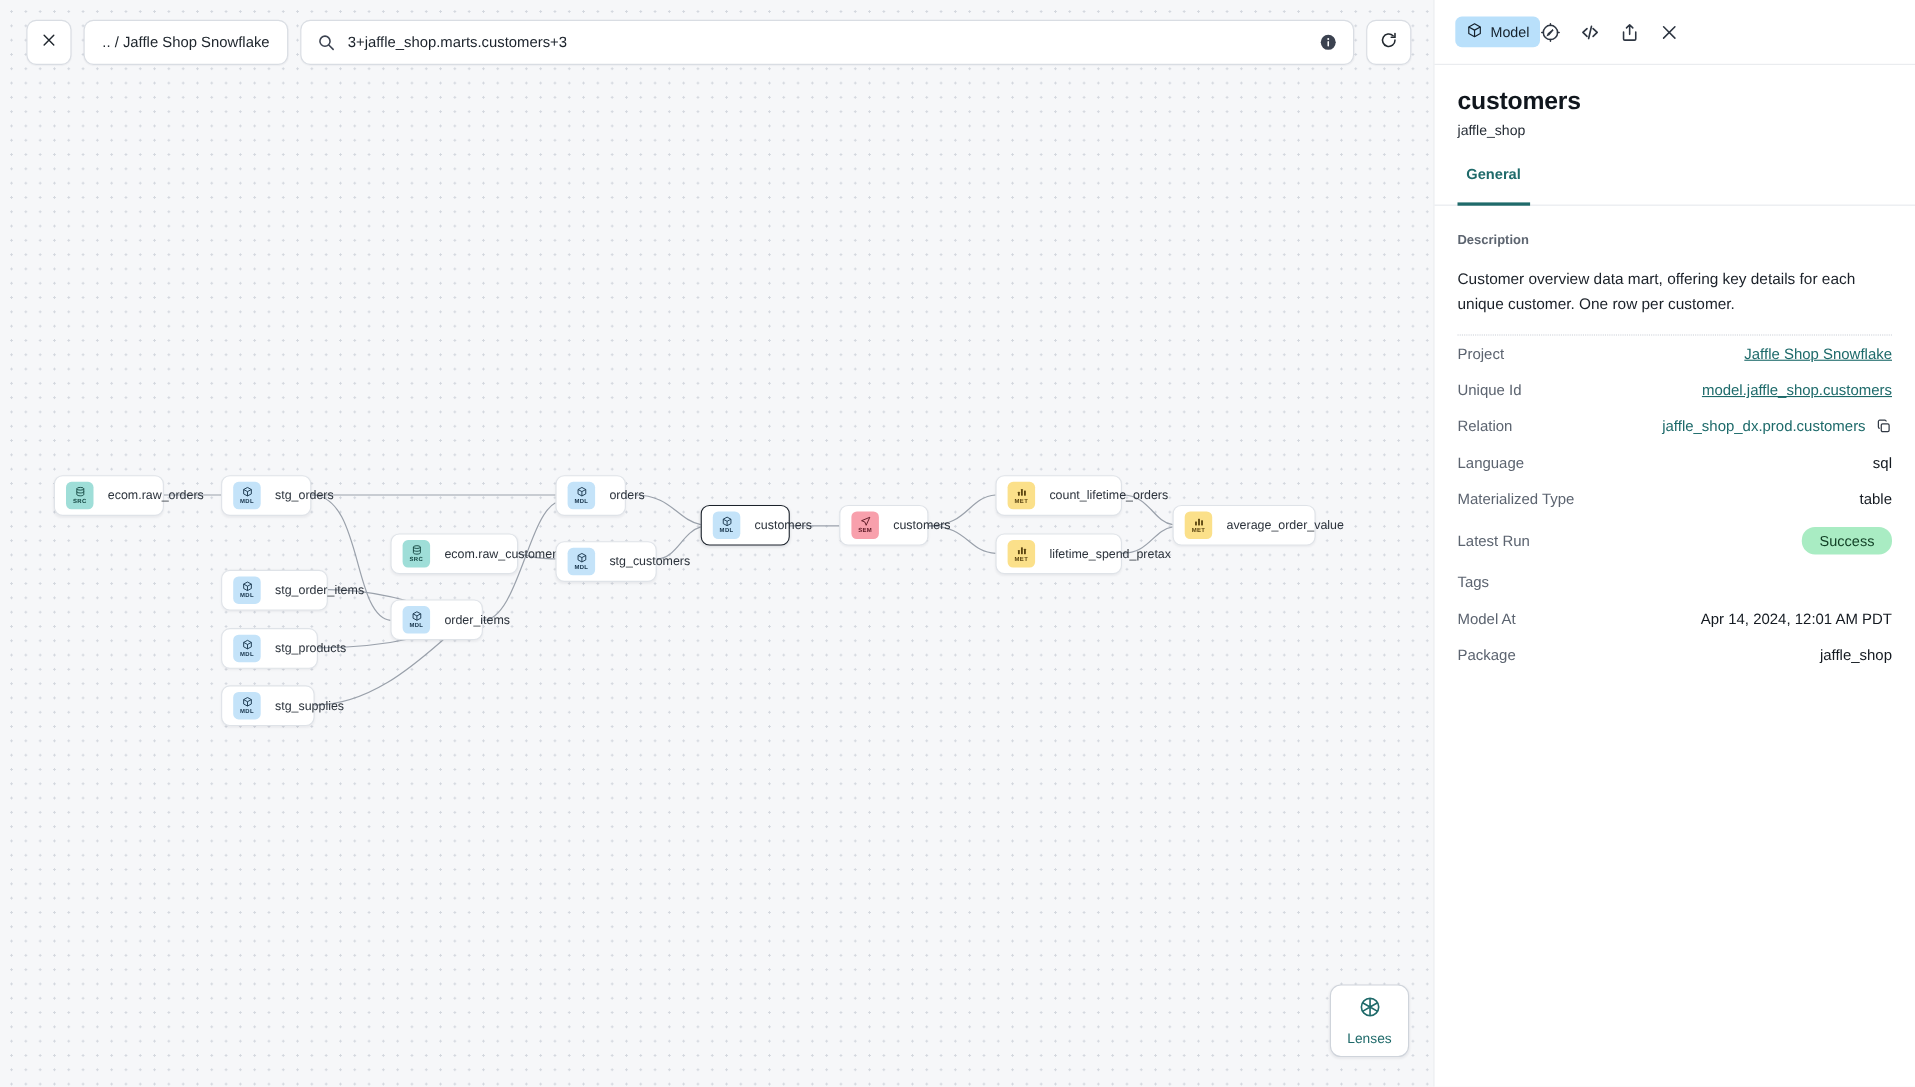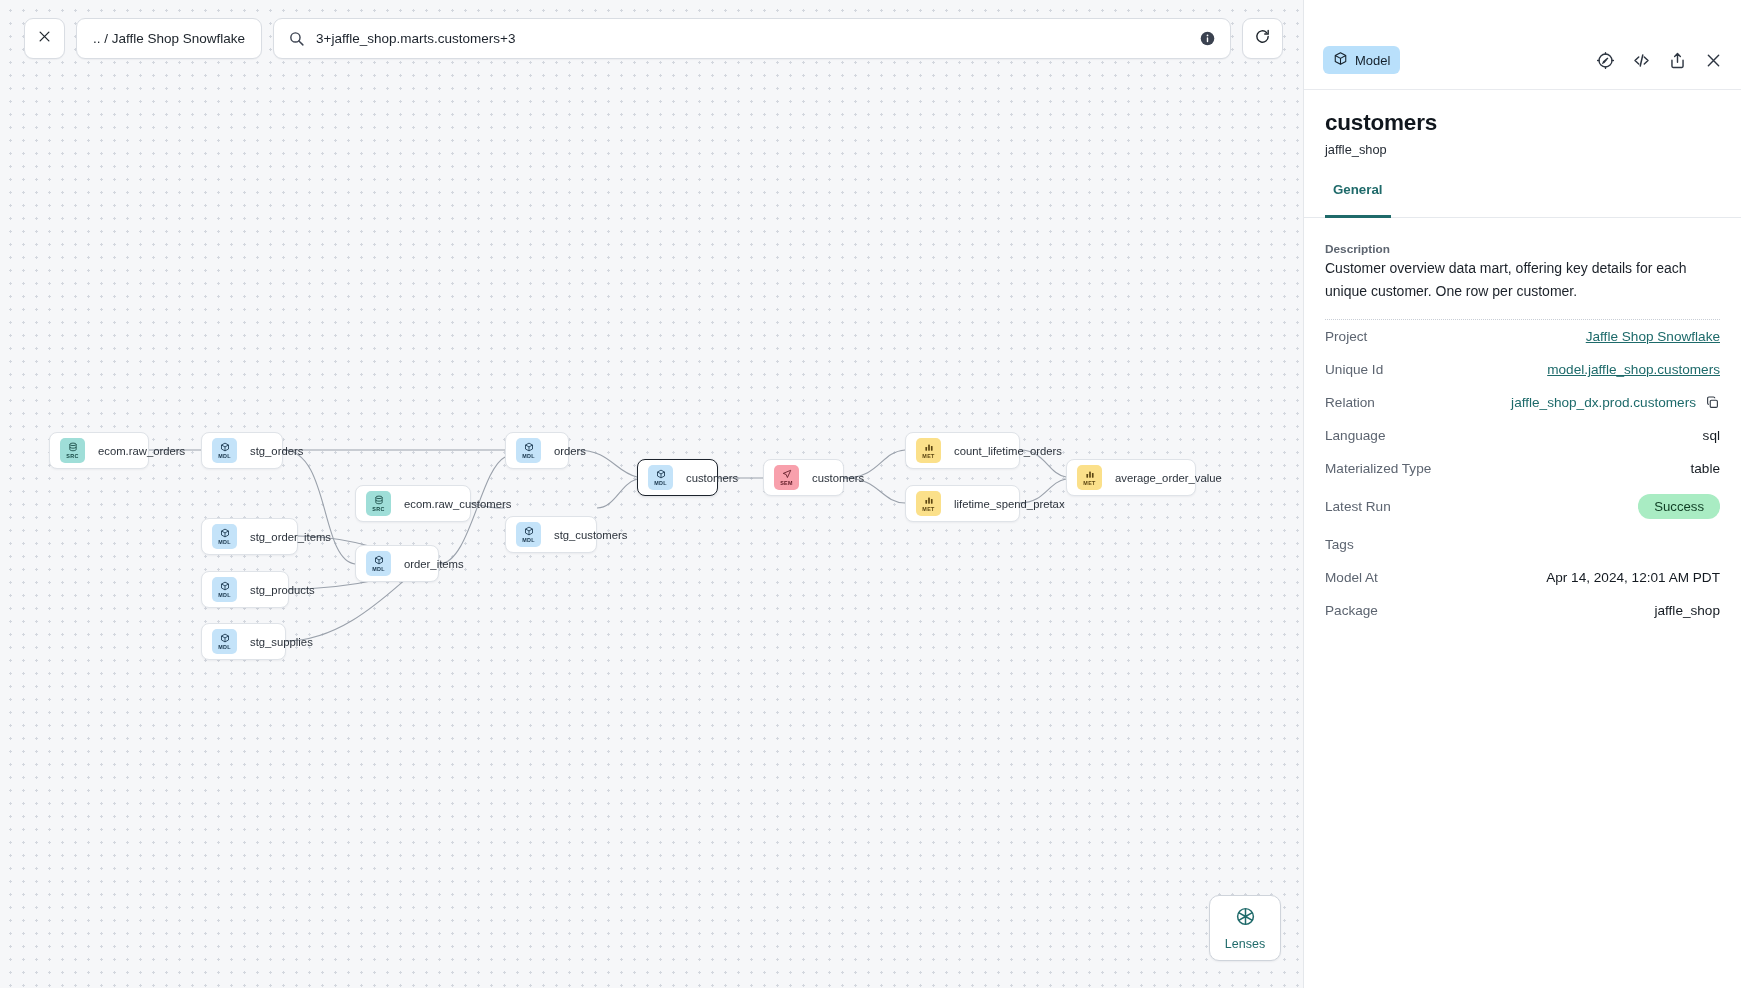--- a/index.html
+++ b/index.html
@@ -102,24 +102,23 @@
 
   
   .panel {
     width: 438px; height: 988px; flex: none;
     background: #fff;
     border-left: 1px solid #e4e7eb;
     display: flex; flex-direction: column;
   }
   .panel-top {
     height: 59px; flex: none;
-    display: flex; align-items: center; justify-content: space-between;
+    display: flex; align-items: center; 
     padding: 0 18px 0 19px;
     border-bottom: 1px solid #e8eaee;
-    margin-top: 31px;
   }
   .chip {
     display: inline-flex; align-items: center; gap: 7px;
     background: #b9e0fb; color: #14202b;
     border-radius: 6px; padding: 5px 10px;
     font-size: 13px;
   }
   .chip svg { width: 15px; height: 15px; }
   .panel-icons { display: flex; align-items: center; gap: 17px; color: #2e3642; }
   .panel-icons .pi { width: 19px; height: 19px; cursor: pointer; display: flex; }
@@ -127,21 +126,21 @@
   .panel-title { font-size: 22.5px; font-weight: 700; color: #10161d; letter-spacing: -.2px; }
   .panel-sub { font-size: 12.8px; color: #252c35; margin-top: 6px; }
   .tabs { display: flex; padding: 0 21px; margin-top: 25px; border-bottom: 1px solid #e6e9ed; }
   .tab {
     font-size: 13.3px; font-weight: 700; color: #1f6a6a;
     padding: 0 8px 18px 8px; cursor: pointer;
     border-bottom: 3px solid #1f6a6a; margin-bottom: -1px;
   }
   .panel-body { padding: 24px 21px 0 21px; overflow-y: auto; flex: 1; }
   .sec-label { font-size: 11.8px; font-weight: 700; color: #5d6570; }
-  .desc { font-size: 14px; line-height: 1.62; color: #1b2129; margin-top: 1px; }
+  .desc { font-size: 14px; line-height: 1.62; color: #1b2129; margin-top: 17px; }
   .divider { border-top: 1px dotted #c9ced6; margin: 17px 0 0 0; }
   .row {
     display: flex; align-items: center; justify-content: space-between;
     min-height: 32px; padding: 9px 0; gap: 12px;
   }
   .row-key { font-size: 13.6px; color: #5c6470; white-space: nowrap; }
   .row-val { font-size: 13.6px; color: #141a21; text-align: right; }
   .row-val.link { color: #1d6a6a; text-decoration: underline; cursor: pointer; }
   .row-val.teal { color: #1d6a6a; }
   .val-wrap { display: flex; align-items: center; gap: 9px; justify-content: flex-end; }
@@ -290,21 +289,21 @@
           <div class="node" style="left: 505px; top: 432px; width: 64px; height: 37px;">
             <div class="badge badge-mdl">
               <span class="bg"><svg viewBox="0 0 24 24" width="10" height="10" fill="none" stroke="currentColor" stroke-width="2" stroke-linejoin="round">
                   <path d="M12 2.7 L20.4 7.2 V16.8 L12 21.3 L3.6 16.8 V7.2 Z"></path>
                   <path d="M3.6 7.2 L12 11.8 L20.4 7.2 M12 11.8 V21.3"></path>
                 </svg></span>
               <span class="bl">MDL</span>
             </div>
             <span class="node-label">orders</span>
           </div>
-          <div class="node" style="left: 505px; top: 492px; width: 92px; height: 37px; margin-top: 24px;">
+          <div class="node" style="left: 505px; top: 492px; width: 92px; height: 37px;">
             <div class="badge badge-mdl">
               <span class="bg"><svg viewBox="0 0 24 24" width="10" height="10" fill="none" stroke="currentColor" stroke-width="2" stroke-linejoin="round">
                   <path d="M12 2.7 L20.4 7.2 V16.8 L12 21.3 L3.6 16.8 V7.2 Z"></path>
                   <path d="M3.6 7.2 L12 11.8 L20.4 7.2 M12 11.8 V21.3"></path>
                 </svg></span>
               <span class="bl">MDL</span>
             </div>
             <span class="node-label">stg_customers</span>
           </div>
           <div class="node selected" style="left: 637px; top: 459px; width: 81px; height: 37px;">

